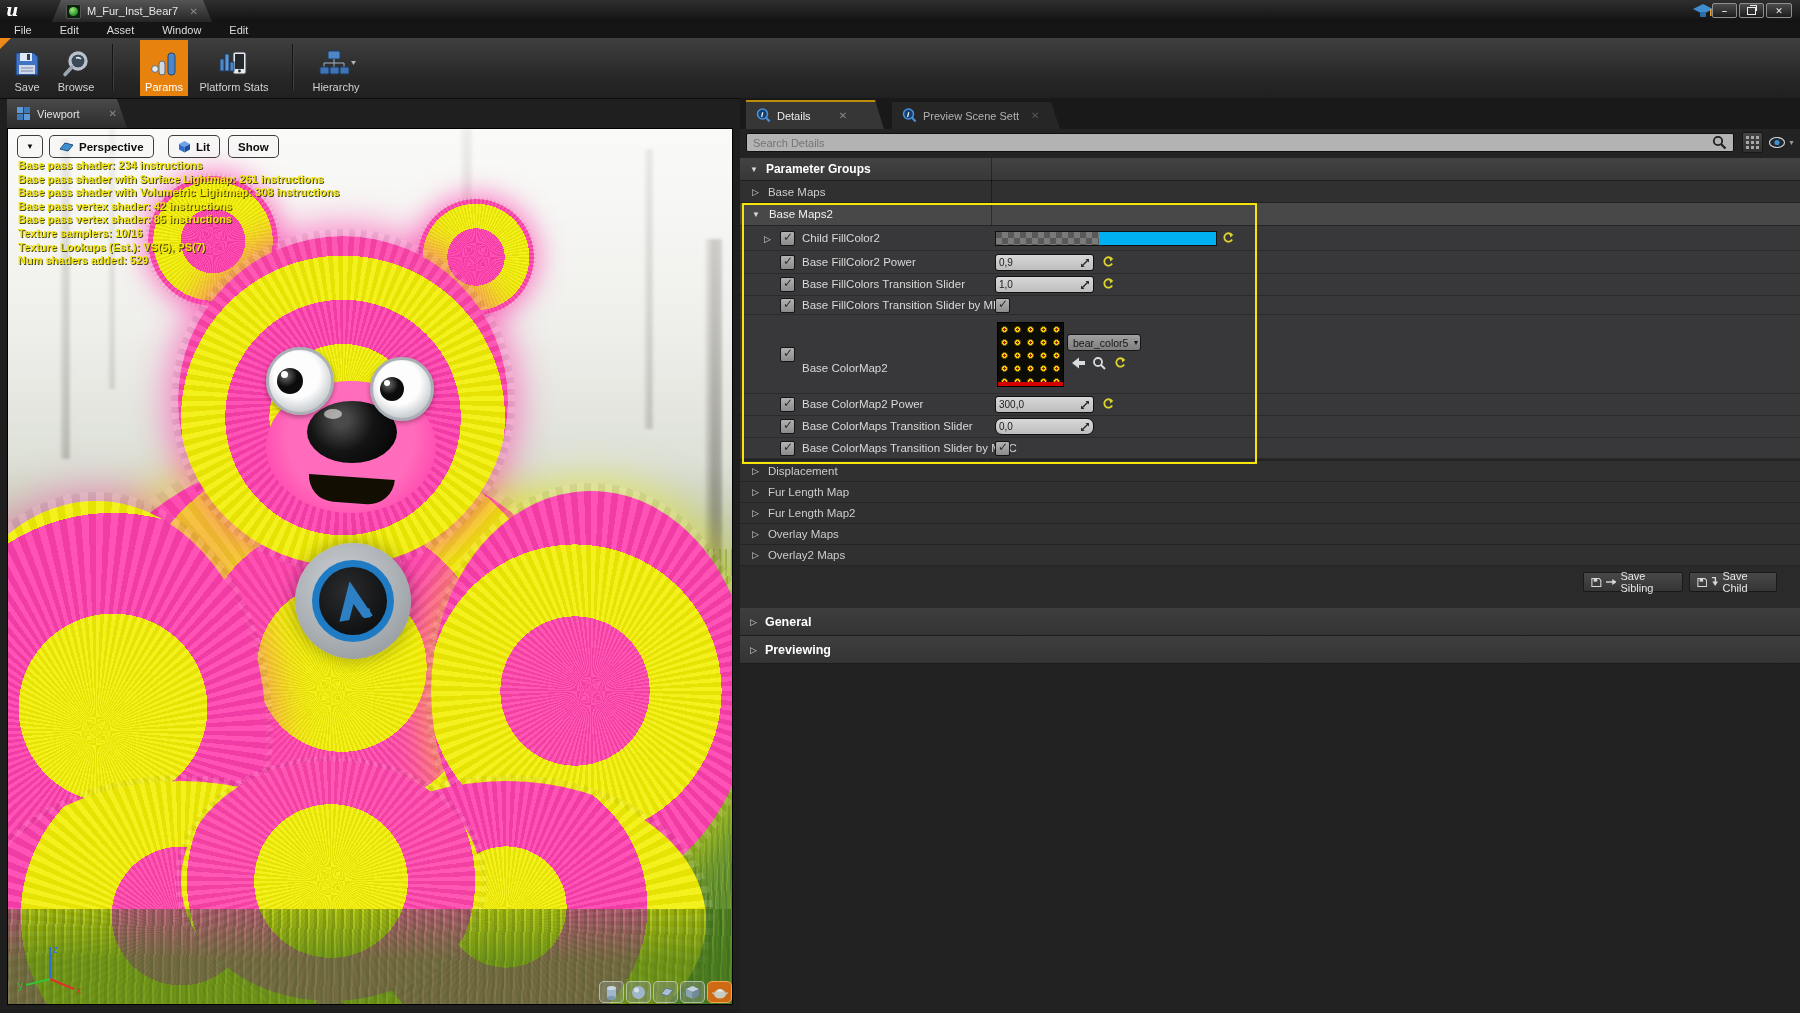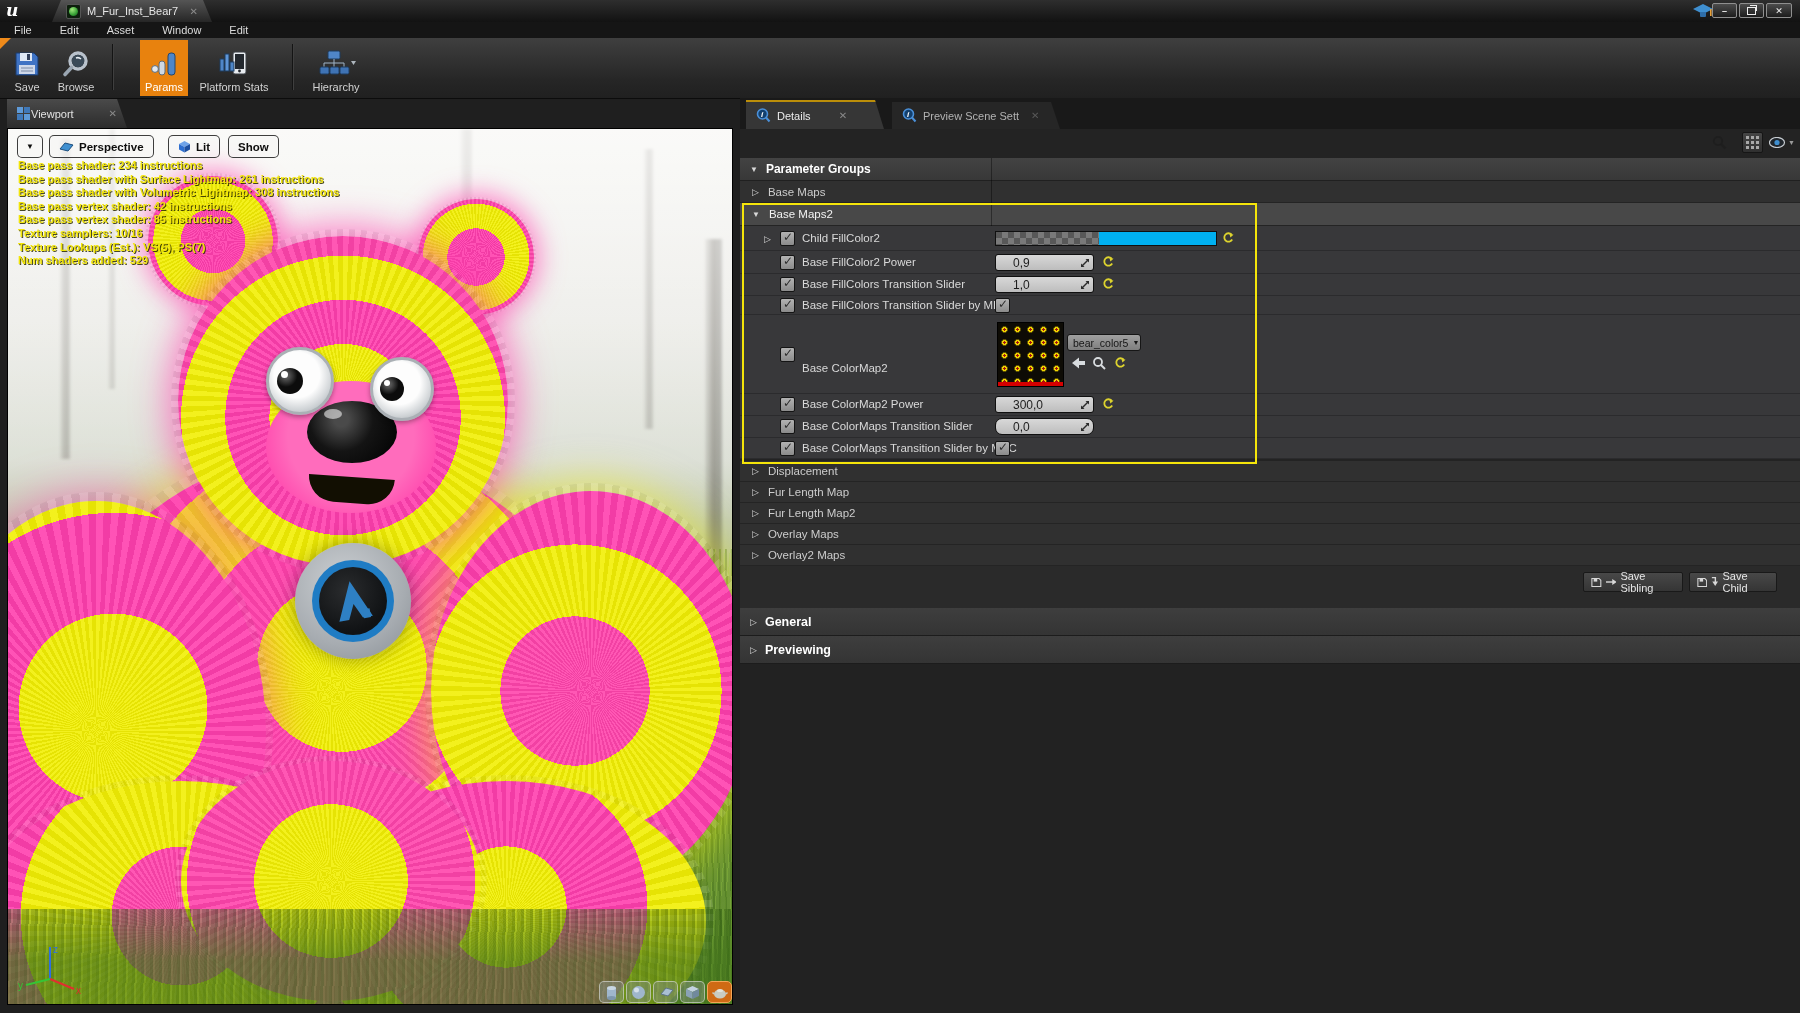--- a/index.html
+++ b/index.html
@@ -32,21 +32,21 @@
   .cornerwedge{left:0;top:38px;width:0;height:0;border-left:11px solid #ef8a1a;border-bottom:11px solid transparent;}
   .tbtn{top:40px;height:56px;display:flex;flex-direction:column;align-items:center;justify-content:flex-end;
         padding-bottom:3px;box-sizing:border-box;}
   .tbtn .tlab{color:#d2d2d2;font-size:11px;margin-top:2px;}
   .tbtn.active{background:#e8820e;}
   .tbtn.active .tlab{color:#fff;}
   .tsep{top:44px;width:1px;height:46px;background:#141414;box-shadow:1px 0 0 #3f3f3f;}
   
   .vtab{left:7px;top:99px;width:120px;height:29px;background:linear-gradient(#4a4a4a,#2c2c2c);
         clip-path:polygon(0 0,calc(100% - 10px) 0,100% 100%,0 100%);
-        display:flex;align-items:center;gap:1px;padding:0 10px;box-sizing:border-box;}
+        display:flex;align-items:center;gap:7px;padding:0 10px;box-sizing:border-box;}
   .vtab .vlabel{color:#e2e2e2;font-size:11px;}
   .scene{left:7px;top:128px;width:726px;height:877px;overflow:hidden;background:#c9cdc2;border:1px solid #000;box-sizing:border-box;}
   .skybase{inset:0;background:linear-gradient(180deg,#f1f0ec 0%,#e7e7e2 22%,#d9ddd2 38%,#bcc6a4 48%,#8fa964 55%,#75993c 63%,#6d9738 78%,#5e8a2c 100%);}
   .grasstex{left:0;top:48%;width:100%;height:52%;
      background:repeating-linear-gradient(88deg,rgba(47,92,14,.30) 0 2px,rgba(0,0,0,0) 2px 6px),
                 repeating-linear-gradient(94deg,rgba(160,210,70,.25) 0 1px,rgba(0,0,0,0) 1px 5px);}
   .dirt{left:-40px;top:56%;width:300px;height:230px;border-radius:50%;
      background:radial-gradient(closest-side,#96602f,#7d4c25 70%,rgba(125,76,37,0));filter:blur(6px);}
   .dirt2{left:60%;top:88%;width:260px;height:120px;border-radius:50%;
      background:radial-gradient(closest-side,rgba(140,90,45,.8),rgba(140,90,45,0));filter:blur(6px);}
@@ -87,21 +87,21 @@
   .grow{left:740px;width:1060px;background:#303030;border-bottom:1px solid #242424;display:flex;align-items:center;
        gap:9px;padding-left:12px;box-sizing:border-box;color:#cccccc;font-size:11.5px;}
   .grow.expanded{background:#484848;color:#f2f2f2;}
   .prow{left:740px;width:1060px;background:#38383a;border-bottom:1px solid rgba(0,0,0,.22);box-sizing:border-box;}
   .plabel{position:absolute;left:62px;color:#d9d9d9;font-size:11.5px;white-space:nowrap;}
   .cb{position:absolute;width:15px;height:15px;border-radius:2px;border:1px solid #141414;
       background:linear-gradient(#b2b2b2,#8b8b8b);box-sizing:border-box;}
   .cb::after{content:"✓";position:absolute;left:2px;top:-2px;color:#2d2d2d;font-weight:bold;font-size:12px;}
   .spin{position:absolute;left:255px;width:99px;height:17px;background:linear-gradient(#d8d8d8,#bdbdbd);
       border:1px solid #101010;border-radius:3px;box-sizing:border-box;display:flex;align-items:center;}
-  .spin .sval{color:#1d1d1d;font-size:12px;padding-left:17px;flex:1;}
+  .spin .sval{color:#1d1d1d;font-size:10px;padding-left:3px;flex:1;}
   .vsplit{left:991px;top:158px;width:1px;height:506px;background:rgba(0,0,0,.38);}
   .ybox{left:742px;top:203px;width:511px;height:257px;border:2px solid #f5e50a;z-index:6;pointer-events:none;}
   .savebtn{top:572px;height:20px;background:linear-gradient(#484848,#353535);border:1px solid #191919;
       border-radius:2px;display:flex;align-items:center;gap:4px;padding:0 7px;box-sizing:border-box;
       color:#e6e6e6;font-size:11px;}
   .bigcat{left:740px;width:1060px;height:28px;background:linear-gradient(#3e3e3e,#343434);
       border-bottom:1px solid #1c1c1c;display:flex;align-items:center;gap:8px;padding-left:10px;
       box-sizing:border-box;color:#fff;font-weight:bold;font-size:12.5px;}
   .combo{position:absolute;background:linear-gradient(#a0a0a0,#7e7e7e);border:1px solid #161616;border-radius:3px;
       display:flex;align-items:center;box-sizing:border-box;color:#161616;font-size:10.5px;padding:0 5px;gap:4px;}
@@ -387,20 +387,21 @@
   <div class="abs dtab inactive" style="left:892px;width:168px;">
     <svg width="15" height="15" viewBox="0 0 15 15">
       <circle cx="6.5" cy="6" r="5" fill="#13406e" stroke="#4a90d9" stroke-width="1.6"></circle>
       <text x="5" y="9" fill="#fff" font-size="8" font-style="italic" font-weight="bold">i</text>
       <line x1="10" y1="9.5" x2="13.5" y2="13.5" stroke="#4a90d9" stroke-width="2"></line>
     </svg>
     <span class="dlabel">Preview Scene Sett</span>
     <span class="tclose" style="margin-left:6px;opacity:.5;">✕</span>
   </div>
 
+  <input class="abs search" placeholder="Search Details" style="">
   <svg class="abs" style="left:1712px;top:135px;" width="15" height="15" viewBox="0 0 15 15">
     <circle cx="6" cy="6" r="4.2" fill="none" stroke="#1e1e1e" stroke-width="1.8"></circle>
     <line x1="9.2" y1="9.2" x2="13.5" y2="13.5" stroke="#1e1e1e" stroke-width="2.2"></line>
   </svg>
   <div class="abs sqbtn" style="left:1742px;width:21px;">
     <svg width="13" height="13" viewBox="0 0 13 13">
       <g fill="#a8a8a8">
         <rect x="0" y="0" width="3" height="3"></rect>
           <rect x="5" y="0" width="3" height="3"></rect>
           <rect x="10" y="0" width="3" height="3"></rect>

